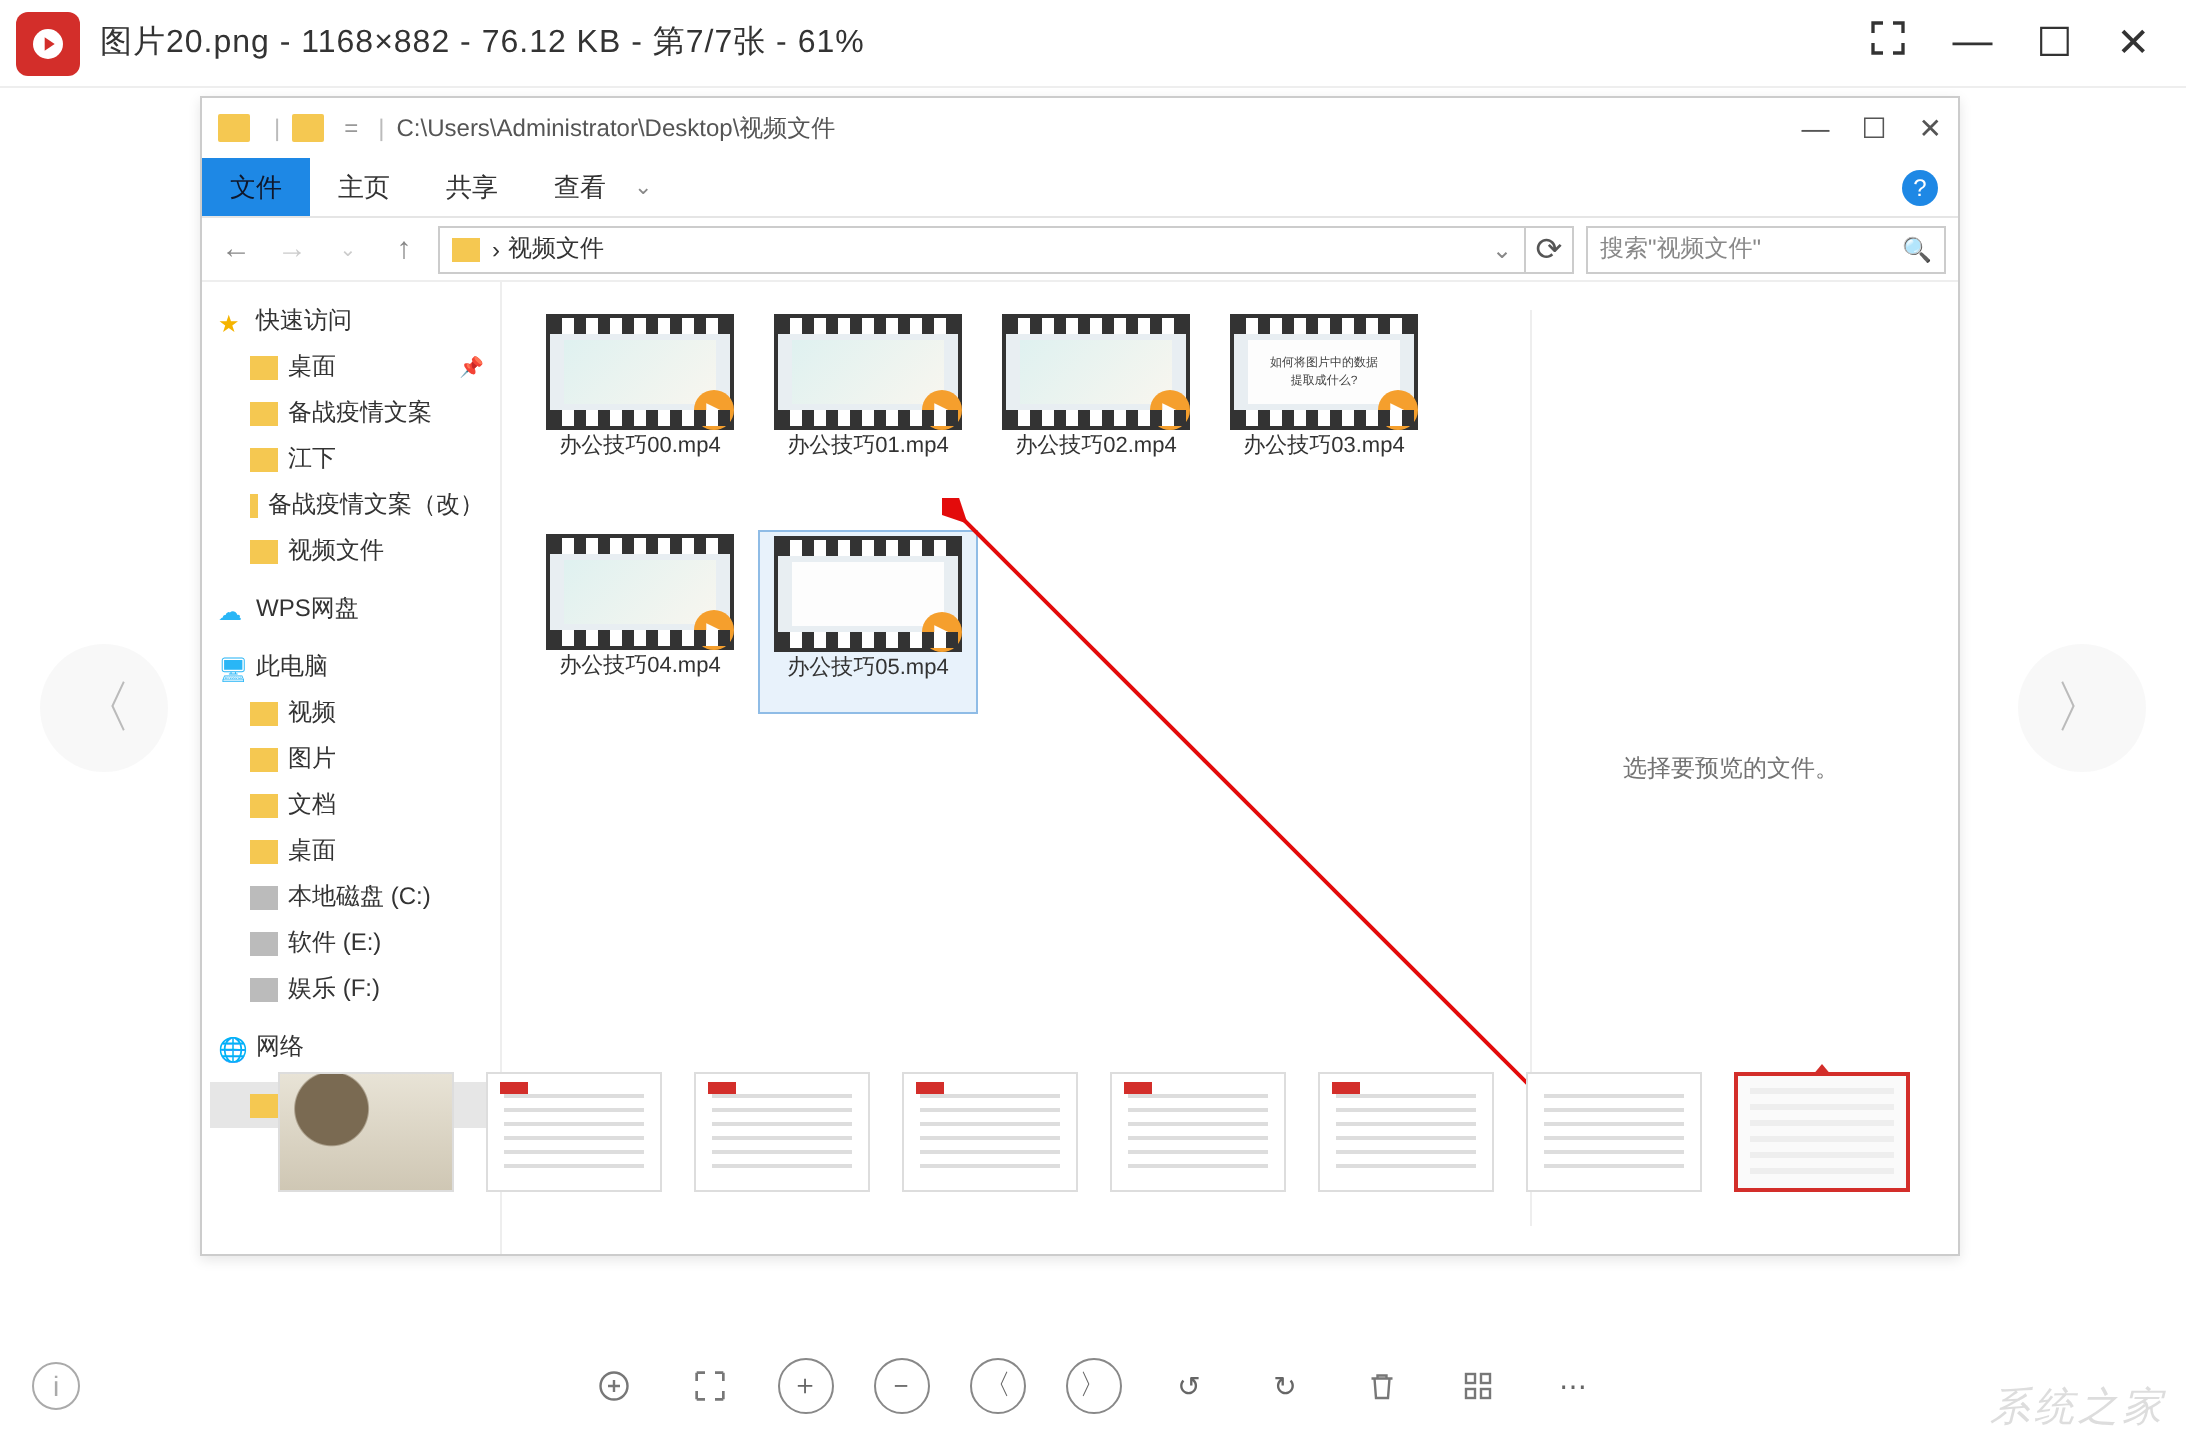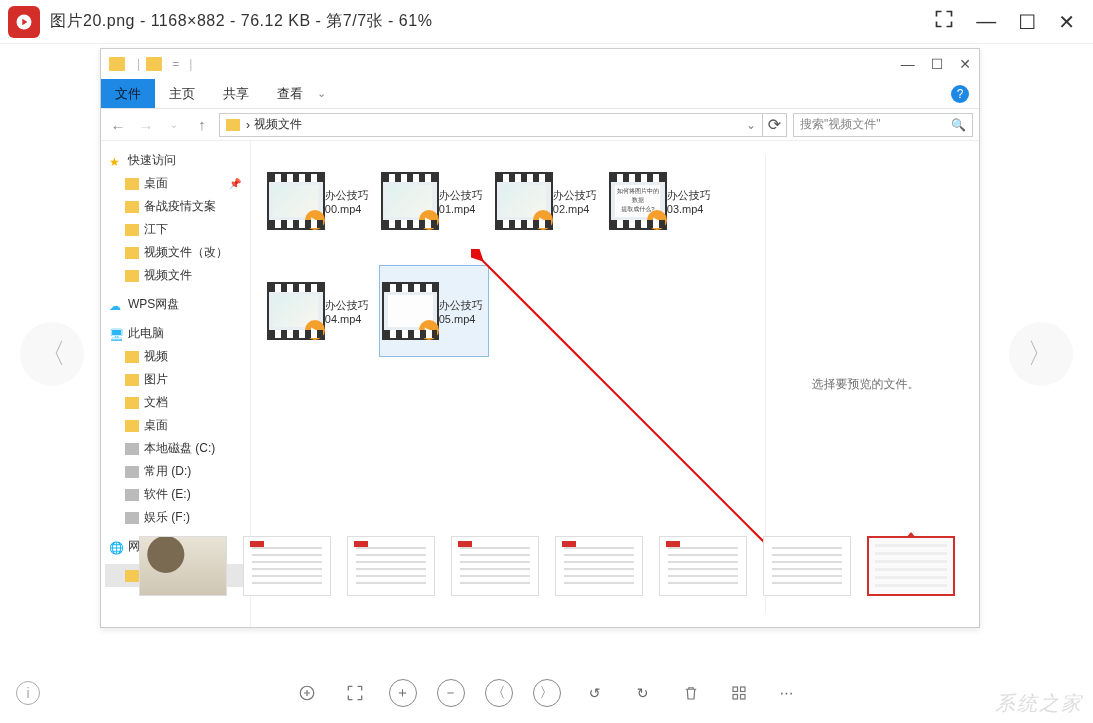--- a/index.html
+++ b/index.html
@@ -43,21 +43,21 @@
   .tree .ic.fld { background:#f5c851; }
   .tree .ic.cloud { color:#29b6f6; }
   .tree .ic.pc { color:#29b6f6; }
   .tree .ic.drv { background:#bbb; }
   .tree .ic.net { color:#29b6f6; }
   .tree .indent1 { padding-left:20px; }
   .tree .group { margin-bottom:6px; }
   .tree .pin { margin-left:auto; color:#888; font-size:10px; }
   .files { flex:1; padding:14px; display:flex; flex-direction:row; }
   .grid { flex:1; display:grid; grid-template-columns:repeat(4,110px); grid-auto-rows:92px; gap:18px 4px; align-content:start; justify-content:start; }
-  .item { display:flex; flex-direction:row; align-items:center; font-size:11px; color:#333; cursor:pointer; padding:2px; }
+  .item { display:flex; flex-direction:column; align-items:center; font-size:11px; color:#333; cursor:pointer; padding:2px; }
   .item.sel { border:1px solid #8fbce6; background:#e8f2fb; }
   .thumb { width:94px; height:58px; border:2px solid #333; position:relative; background:#e8eef2; display:flex; align-items:center; justify-content:center; }
   .thumb::before, .thumb::after { content:""; position:absolute; left:0; right:0; height:8px; background:repeating-linear-gradient(90deg,#333 0 6px,#fff 6px 12px); }
   .thumb::before { top:0; }
   .thumb::after { bottom:0; }
   .thumb .play { position:absolute; right:-2px; bottom:-2px; width:20px; height:20px; border-radius:50%; background:#f59f2d; display:flex; align-items:center; justify-content:center; color:#fff; font-size:10px; }
   .thumb .inner { width:84%; height:60%; background:linear-gradient(135deg,#dff1f0,#f8f6ef); }
   .thumb.text .inner { background:#fdfdfd; display:flex; align-items:center; justify-content:center; font-size:6px; color:#444; text-align:center; }
   .preview { width:200px; border-left:1px solid #eee; display:flex; align-items:center; justify-content:center; font-size:12px; color:#737373; padding:0 10px; text-align:center; }
   .arrow-svg { position:absolute; pointer-events:none; }
@@ -102,20 +102,21 @@
   <div class="nav-arrow nav-prev">〈</div>
   <div class="nav-arrow nav-next">〉</div>
 
   <div class="explorer">
     <div class="exp-title">
       <span class="folder-ic"></span>
       <span class="sep">|</span>
       <span class="folder-ic" style="background:#f5c851"></span>
       <span style="margin:0 4px;color:#999">=</span>
       <span class="sep">|</span>
+      <span class="path">C:\Users\Administrator\Desktop\视频文件</span>
       <div class="exp-wctl">
         <span>―</span>
         <span>☐</span>
         <span>✕</span>
       </div>
     </div>
     <div class="ribbon">
       <div class="tab active">文件</div>
       <div class="tab">主页</div>
       <div class="tab">共享</div>
@@ -155,21 +156,21 @@
           <div class="node indent1">
               <span class="ic fld"></span>
               <span>备战疫情文案</span>
             </div>
           <div class="node indent1">
               <span class="ic fld"></span>
               <span>江下</span>
             </div>
           <div class="node indent1">
               <span class="ic fld"></span>
-              <span>视频文件（改）</span>
+              <span>备战疫情文案（改）</span>
             </div>
           <div class="node indent1">
               <span class="ic fld"></span>
               <span>视频文件</span>
             </div>
         </div>
         <div class="group">
           <div class="node">
               <span class="ic cloud">☁</span>
               <span>WPS网盘</span>
@@ -192,24 +193,20 @@
               <span class="ic fld"></span>
               <span>文档</span>
             </div>
           <div class="node indent1">
               <span class="ic fld"></span>
               <span>桌面</span>
             </div>
           <div class="node indent1">
               <span class="ic drv"></span>
               <span>本地磁盘 (C:)</span>
-            </div>
-          <div class="node indent1">
-              <span class="ic drv"></span>
-              <span>常用 (D:)</span>
             </div>
           <div class="node indent1">
               <span class="ic drv"></span>
               <span>软件 (E:)</span>
             </div>
           <div class="node indent1">
               <span class="ic drv"></span>
               <span>娱乐 (F:)</span>
             </div>
         </div>

